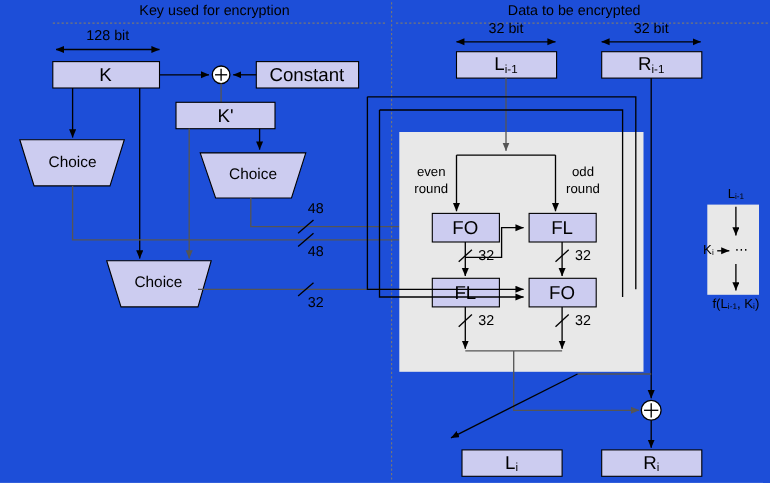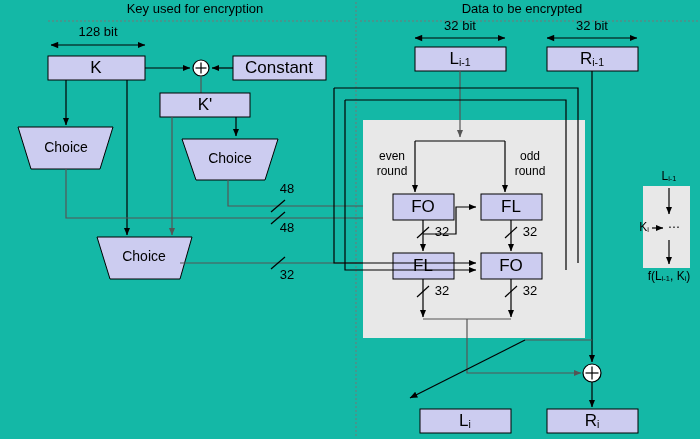--- a/index.html
+++ b/index.html
@@ -7,21 +7,21 @@
     padding: 0;
     background: #ffffff;
   }
   body {
     font-family: "Liberation Sans", sans-serif;
   }
   #diagram-root {
     position: relative;
     width: 700px;
     height: 439px;
-    background: #14b8a6;
+    background: #1d4ed8;
     overflow: hidden;
   }
   svg#diagram-svg {
     position: absolute;
     left: 0;
     top: 0;
     width: 700px;
     height: 439px;
   }
   .sec-title {

